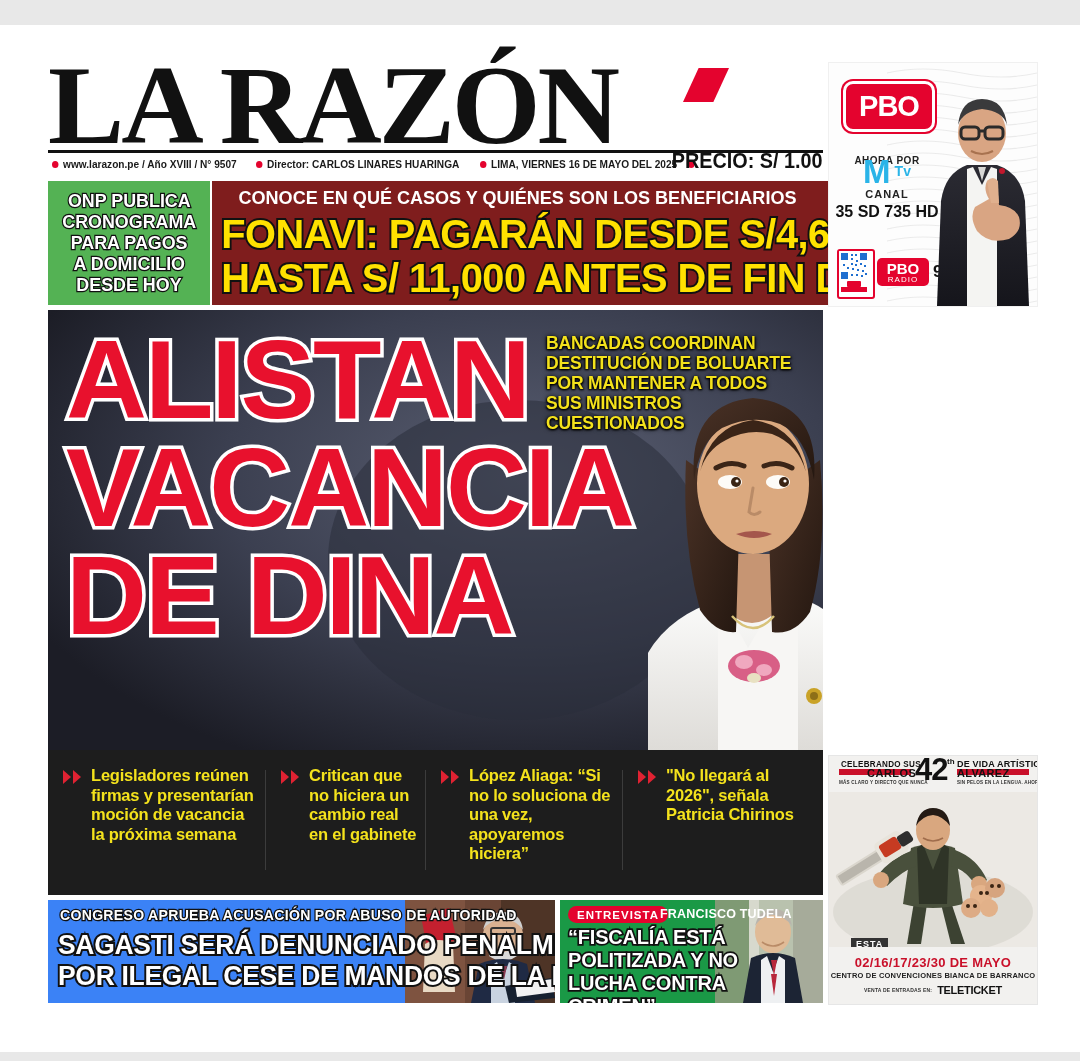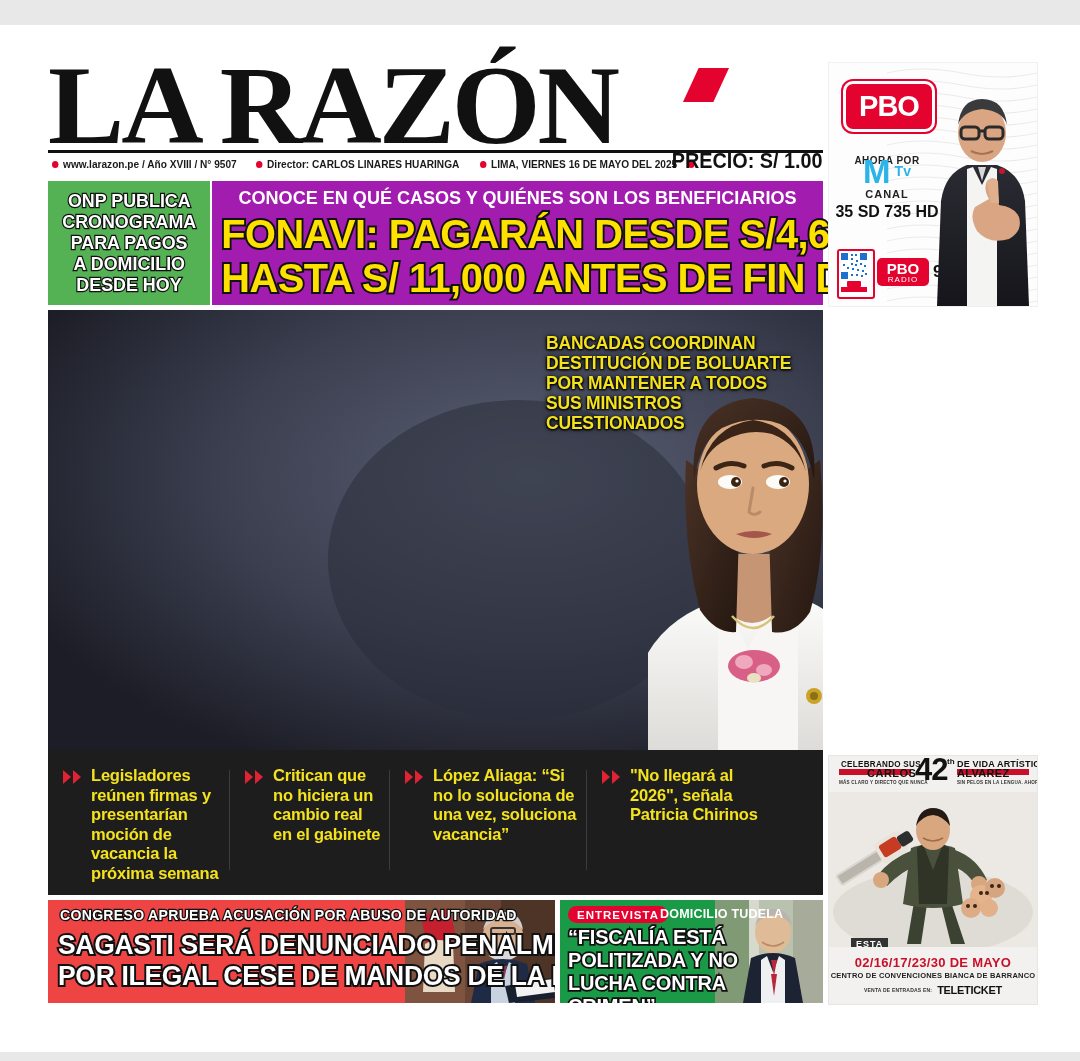--- a/index.html
+++ b/index.html
@@ -56,21 +56,21 @@
   }
   .onp-line{
     font-family:"Liberation Sans Narrow","Liberation Sans",sans-serif;
     font-weight:bold;font-size:19px;line-height:20px;color:#fff;
     text-align:center;white-space:nowrap;
     -webkit-text-stroke:2.5px #111;paint-order:stroke fill;
     transform:scaleX(0.94);
   }
 
   
-  .fonavi{position:absolute;left:212px;top:181px;width:611px;height:124px;background:#a21caf;}
+  .fonavi{position:absolute;left:212px;top:181px;width:611px;height:124px;background:#7f1d1d;padding-left:23px;}
   .fonavi-kicker{
     position:absolute;left:0;top:6px;width:611px;text-align:center;
     font-family:"Liberation Sans Narrow","Liberation Sans",sans-serif;
     font-weight:bold;font-size:19px;color:#fff;white-space:nowrap;
     transform:scaleX(0.95);
   }
   .fonavi-l1,.fonavi-l2{
     position:absolute;left:0;width:611px;text-align:center;
     font-family:"Liberation Sans Narrow","Liberation Sans",sans-serif;
     font-weight:bold;color:#ffe100;white-space:nowrap;
@@ -154,33 +154,33 @@
     position:absolute;left:498px;top:23px;width:250px;
     font-family:"Liberation Sans",sans-serif;font-weight:bold;
     font-size:17.5px;line-height:20px;color:#f4e21c;
     text-shadow:1px 1px 2px rgba(0,0,0,.95),-1px 1px 2px rgba(0,0,0,.95),0 0 5px rgba(0,0,0,.9);
     letter-spacing:-.2px;
   }
 
   
   .bullets{position:absolute;left:0;top:442px;width:775px;height:143px;display:flex;}
   .bullet{position:relative;display:flex;gap:7px;padding:14px 6px 0 14px;box-sizing:border-box;}
-  .b1{width:182px;}
+  .b1{width:218px;}
   .b2{width:160px;}
   .b3{width:197px;}
   .b4{width:200px;}
   .bsep{position:absolute;top:18px;width:1px;height:100px;background:#3c3c3c;}
   .chev{flex:0 0 auto;margin-top:3px;}
   .btxt{
     font-family:"Liberation Sans",sans-serif;font-weight:bold;
     font-size:16.5px;line-height:19.5px;color:#f4e21c;letter-spacing:-.2px;
   }
 
   
-  .sagasti{position:absolute;left:48px;top:900px;width:507px;height:103px;background:#ef4444;overflow:hidden;}
+  .sagasti{position:absolute;left:48px;top:900px;width:507px;height:103px;background:#3b82f6;overflow:hidden;}
   .sag-photo{position:absolute;right:0;top:0;width:150px;height:103px;overflow:hidden;}
   .sag-kicker{
     position:absolute;left:12px;top:7px;
     font-family:"Liberation Sans Narrow","Liberation Sans",sans-serif;
     font-weight:bold;font-size:14.5px;color:#fff;white-space:nowrap;
     -webkit-text-stroke:2.6px #111;paint-order:stroke fill;letter-spacing:.3px;
     transform:scaleX(.97);transform-origin:left center;
   }
   .sag-l1,.sag-l2{
     position:absolute;left:10px;
@@ -445,20 +445,25 @@
 
         <ellipse cx="106" cy="318" rx="26" ry="16" fill="#d85f86"></ellipse>
         <ellipse cx="96" cy="314" rx="9" ry="7" fill="#f0a8bf"></ellipse>
         <ellipse cx="116" cy="322" rx="8" ry="6" fill="#f0a8bf"></ellipse>
         <ellipse cx="106" cy="330" rx="7" ry="5" fill="#e8e1c2"></ellipse>
         <circle cx="166" cy="348" r="8" fill="#c9a227"></circle>
         <circle cx="166" cy="348" r="4" fill="#8d6f18"></circle>
       </svg>
     </div>
 
+    <div class="headline">
+      <div class="hl hl1">ALISTAN</div>
+      <div class="hl hl2">VACANCIA</div>
+      <div class="hl hl3">DE DINA</div>
+    </div>
 
     <div class="kicker">BANCADAS COORDINAN DESTITUCIÓN DE BOLUARTE POR MANTENER A TODOS SUS MINISTROS CUESTIONADOS</div>
 
     <div class="bullets">
       <div class="bullet b1">
         <svg class="chev" width="22" height="16" viewBox="0 0 22 16">
           <path d="M1 1 L9 8 L1 15 Z" fill="#e02232"></path>
             <path d="M11 1 L19 8 L11 15 Z" fill="#e02232"></path>
         </svg>
         <div class="btxt">Legisladores reúnen firmas y presentarían moción de vacancia la próxima semana</div>
@@ -470,21 +475,21 @@
             <path d="M11 1 L19 8 L11 15 Z" fill="#e02232"></path>
         </svg>
         <div class="btxt">Critican que no hiciera un cambio real en el gabinete</div>
         <div class="bsep" style="right:0;"></div>
       </div>
       <div class="bullet b3">
         <svg class="chev" width="22" height="16" viewBox="0 0 22 16">
           <path d="M1 1 L9 8 L1 15 Z" fill="#e02232"></path>
             <path d="M11 1 L19 8 L11 15 Z" fill="#e02232"></path>
         </svg>
-        <div class="btxt">López Aliaga: “Si no lo soluciona de una vez, soluciona vacancia”</div>
+        <div class="btxt">López Aliaga: “Si no lo soluciona de una vez, apoyaremos hiciera”</div>
         <div class="bsep" style="right:0;"></div>
       </div>
       <div class="bullet b4">
         <svg class="chev" width="22" height="16" viewBox="0 0 22 16">
           <path d="M1 1 L9 8 L1 15 Z" fill="#e02232"></path>
             <path d="M11 1 L19 8 L11 15 Z" fill="#e02232"></path>
         </svg>
         <div class="btxt">"No llegará al 2026", señala Patricia Chirinos</div>
       </div>
     </div>
@@ -524,21 +529,21 @@
         <ellipse cx="58" cy="32" rx="18" ry="21" fill="#e0bb97"></ellipse>
         <path d="M40 26 Q44 9 58 9 Q74 9 77 26 Q70 16 58 15 Q46 16 40 26 Z" fill="#b9b4ac"></path>
         <path d="M47 42 Q58 50 69 42" stroke="#b98b67" stroke-width="1.6" fill="none"></path>
         <path d="M36 58 Q58 48 80 58 L88 103 L28 103 Z" fill="#1c2434"></path>
         <path d="M52 56 L58 72 L64 56 L70 60 L70 103 L46 103 L46 60 Z" fill="#eef0f2"></path>
         <path d="M56 60 L59 76 L62 60 Z" fill="#b8283c"></path>
         <path d="M56 74 L59 96 L62 74 Z" fill="#b8283c"></path>
       </svg>
     </div>
     <div class="tud-badge">ENTREVISTA</div>
-    <div class="tud-name">DOMICILIO TUDELA</div>
+    <div class="tud-name">FRANCISCO TUDELA</div>
     <div class="tud-q">“FISCALÍA ESTÁ POLITIZADA Y NO LUCHA CONTRA CRIMEN”</div>
   </div>
 
   <div class="alvarez">
     <div class="alv-top">
       <div class="alv-cel">CELEBRANDO SUS</div>
       <div class="alv-bar1"></div>
       <div class="alv-carlos">CARLOS</div>
       <div class="alv-sub1">MÁS CLARO Y DIRECTO QUE NUNCA</div>
       <div class="alv-42">42</div>

